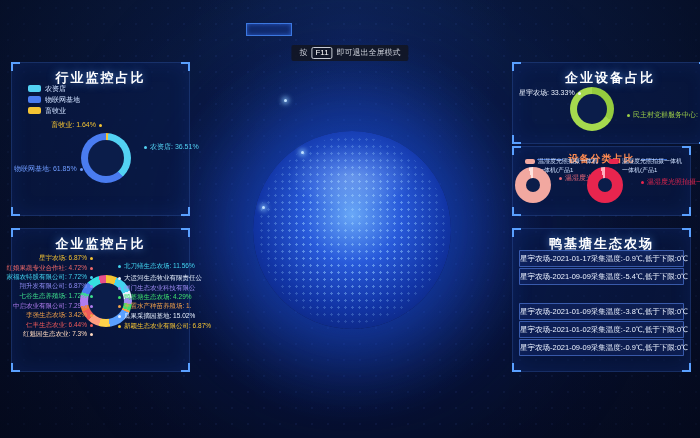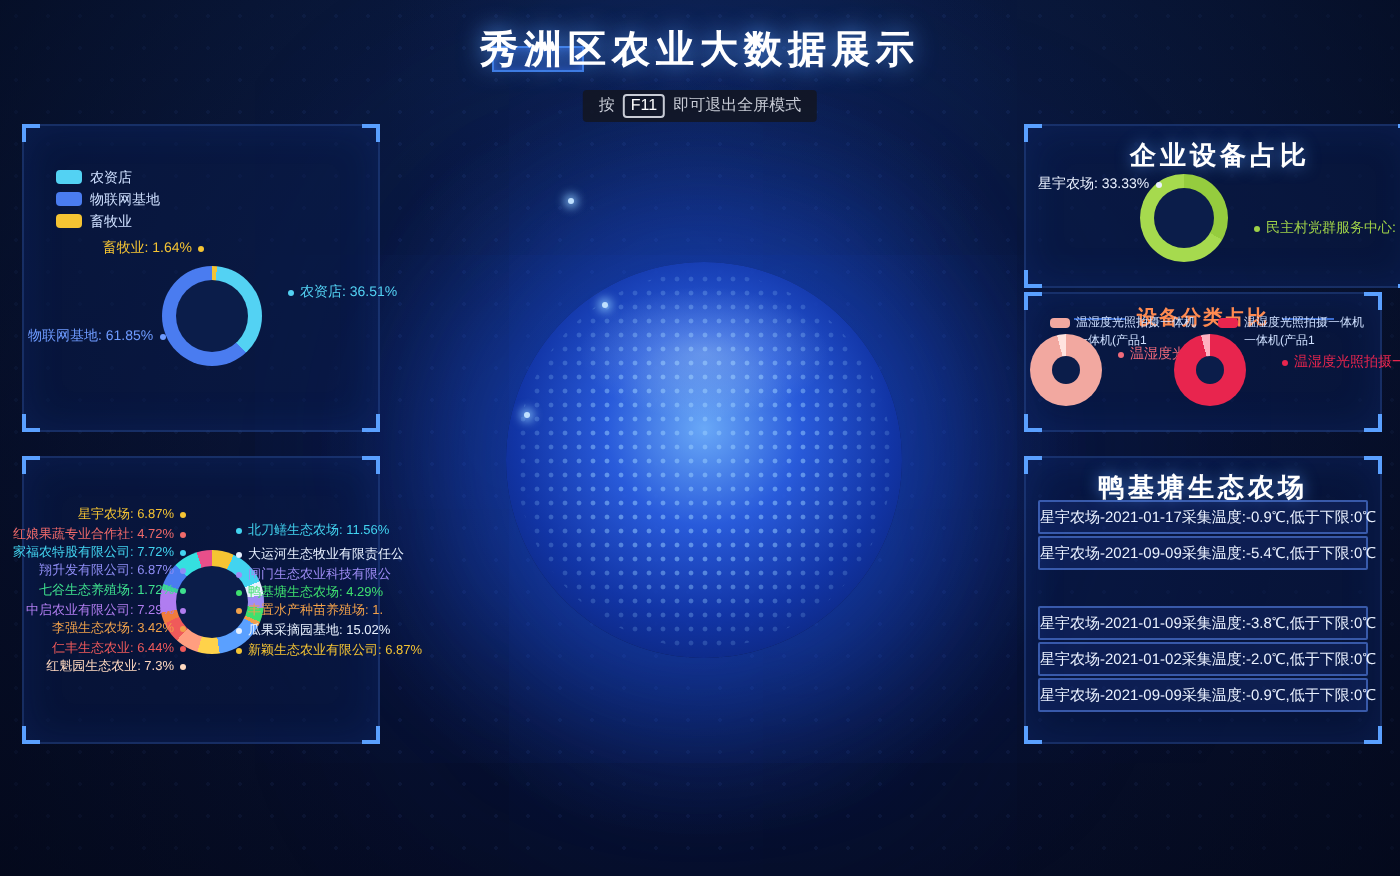--- a/index.html
+++ b/index.html
@@ -127,27 +127,27 @@
 
   <div id="globe">
     <div class="dots"></div>
     <div class="sheen"></div>
   </div>
   <i class="sparkle s1"></i>
   <i class="sparkle s2"></i>
   <i class="sparkle s3"></i>
 
   <span id="logo"></span>
-  <h1 id="title">秀洲区农业大数据展示</h1>
   <div id="hint">
     <span>按</span><span class="key">F11</span><span>即可退出全屏模式</span>
   </div>
 
   <section class="panel" id="p-industry">
     <i class="bc"></i>
+    <h2 class="ptitle">行业监控占比</h2>
     <ul class="legend">
       <li>
           <i class="sw" style="background: rgb(83, 210, 243);"></i>
           <span>农资店</span>
         </li>
       <li>
           <i class="sw" style="background: rgb(74, 124, 240);"></i>
           <span>物联网基地</span>
         </li>
       <li>
@@ -158,20 +158,21 @@
     <div class="donut dA" style="background: conic-gradient(rgb(245, 196, 51) 0%, rgb(245, 196, 51) 1.64%, rgb(83, 210, 243) 1.64%, rgb(83, 210, 243) 38.15%, rgb(74, 124, 240) 38.15%, rgb(74, 124, 240) 100%);">
         <i class="hole"></i>
       </div>
     <div class="co l coA0" style="color: rgb(245, 196, 51);">畜牧业: 1.64%</div>
     <div class="co r coA1" style="color: rgb(83, 210, 243);">农资店: 36.51%</div>
     <div class="co l coA2" style="color: rgb(110, 155, 255);">物联网基地: 61.85%</div>
   </section>
 
   <section class="panel" id="p-enterprise">
     <i class="bc"></i>
+    <h2 class="ptitle">企业监控占比</h2>
     <div class="donut dB" style="background: conic-gradient(rgb(245, 196, 51) 0%, rgb(245, 196, 51) 6.87%, rgb(66, 212, 240) 6.87%, rgb(66, 212, 240) 18.43%, rgb(232, 241, 255) 18.43%, rgb(232, 241, 255) 22.93%, rgb(159, 141, 245) 22.93%, rgb(159, 141, 245) 26.93%, rgb(62, 224, 110) 26.93%, rgb(62, 224, 110) 31.22%, rgb(240, 160, 74) 31.22%, rgb(240, 160, 74) 32.62%, rgb(90, 160, 255) 32.62%, rgb(90, 160, 255) 47.64%, rgb(255, 210, 74) 47.64%, rgb(255, 210, 74) 54.52%, rgb(255, 158, 128) 54.52%, rgb(255, 158, 128) 61.82%, rgb(240, 90, 90) 61.82%, rgb(240, 90, 90) 68.26%, rgb(240, 124, 60) 68.26%, rgb(240, 124, 60) 71.68%, rgb(176, 125, 240) 71.68%, rgb(176, 125, 240) 78.97%, rgb(62, 201, 160) 78.97%, rgb(62, 201, 160) 80.69%, rgb(74, 124, 240) 80.69%, rgb(74, 124, 240) 87.56%, rgb(53, 224, 224) 87.56%, rgb(53, 224, 224) 95.28%, rgb(232, 79, 138) 95.28%, rgb(232, 79, 138) 100%);">
         <i class="hole"></i>
       </div>
     <div class="ll ll0" style="color: rgb(245, 196, 51);">星宇农场: 6.87%</div>
     <div class="ll ll1" style="color: rgb(240, 106, 106);">红娘果蔬专业合作社: 4.72%</div>
     <div class="ll ll2" style="color: rgb(66, 212, 240);">家福农特股有限公司: 7.72%</div>
     <div class="ll ll3" style="color: rgb(143, 141, 245);">翔升发有限公司: 6.87%</div>
     <div class="ll ll4" style="color: rgb(62, 224, 142);">七谷生态养殖场: 1.72%</div>
     <div class="ll ll5" style="color: rgb(176, 125, 240);">中启农业有限公司: 7.29%</div>
     <div class="ll ll6" style="color: rgb(240, 160, 74);">李强生态农场: 3.42%</div>

